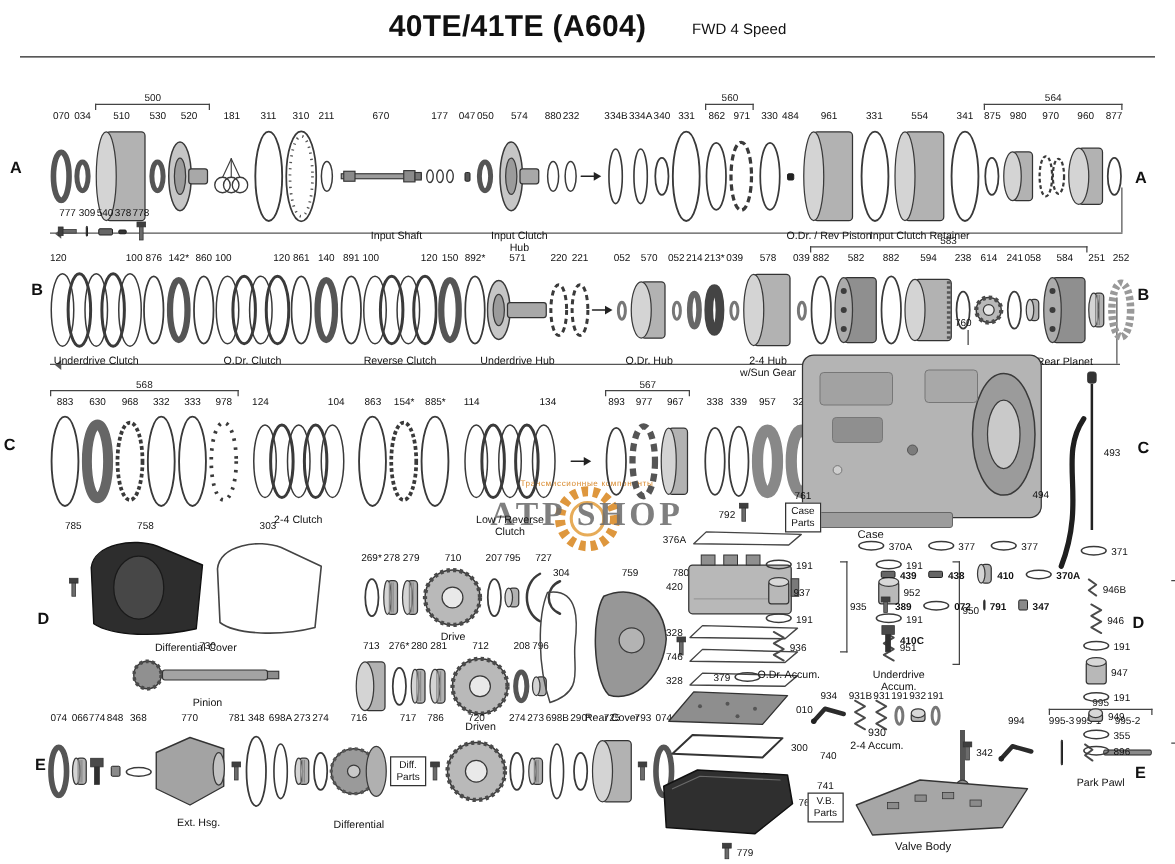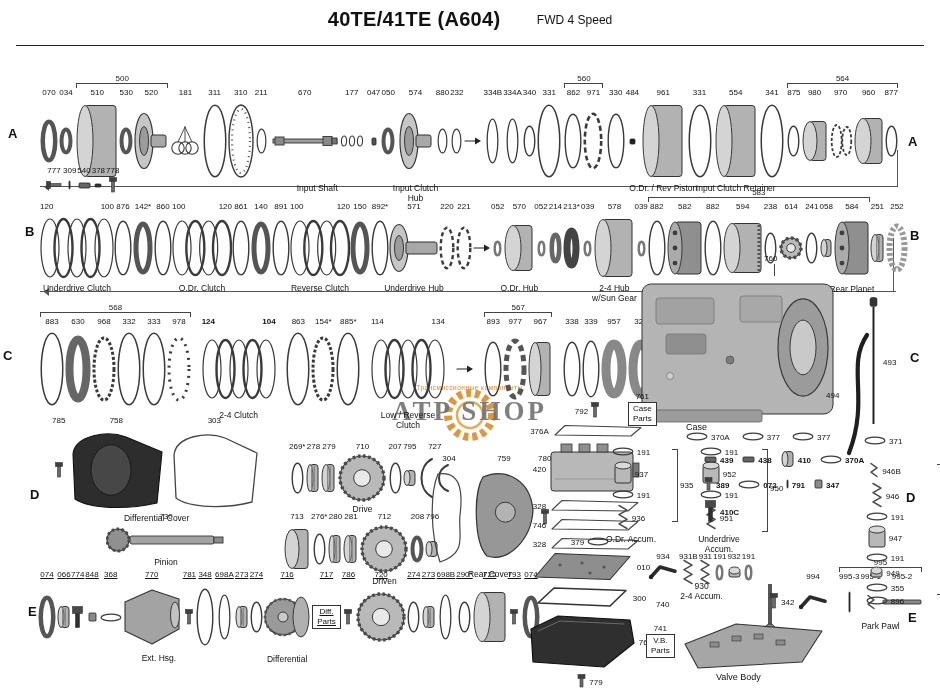--- a/index.html
+++ b/index.html
@@ -1,19 +1,19 @@
 <!DOCTYPE html>
 <html><head>
 <meta charset="utf-8">
 <style>
   html,body{margin:0;padding:0;background:#fff}
   .page{position:relative;width:940px;height:691px;background:#fff;overflow:hidden;
         font-family:"Liberation Sans",sans-serif;color:#111}
   .hdr{position:absolute;top:8px;left:0;right:0;text-align:center;white-space:nowrap}
-  .title{font-size:20px;font-weight:bold;letter-spacing:.3px;display:inline-block}
+  .title{font-size:24px;font-weight:bold;letter-spacing:.3px;display:inline-block}
   .subtitle{font-size:12px;margin-left:32px;display:inline-block;vertical-align:2px}
   .rule{position:absolute;top:45px;left:16px;right:16px;border-top:1.6px solid #222}
   .diagram{position:absolute;inset:0}
   .zone{position:absolute;display:flex;justify-content:space-between;align-items:flex-start;z-index:4}
   .zone .pshape{height:var(--sh,70px);display:flex;align-items:center;justify-content:center}
   .cluster{display:flex;flex-direction:column;align-items:center;position:relative}
   .cbr{height:14px;align-self:stretch;text-align:center;font-size:8px;line-height:9px;color:#222}
   .brline{height:4px;border:1px solid #444;border-bottom:none}
   .crow{display:flex;align-items:flex-start;gap:1px}
   .part{display:flex;flex-direction:column;align-items:center;position:relative}
@@ -949,21 +949,21 @@
                   <ellipse cx="12" cy="33" rx="10" ry="31" fill="none" stroke="#3a3a3a" stroke-width="3" stroke-dasharray="2 5"></ellipse>
                 </svg>
               </div>
             </div>
           </div>
         </div>
         <div class="cluster">
           <div class="cbr"></div>
           <div class="crow">
             <div class="part">
-              <div class="pnum dual" style="width: 74px; font-weight: bold;">
+              <div class="pnum dual" style="width: 74px;">
                 <span>124</span>
                 <span>104</span>
               </div>
               <div class="pshape">
                 <svg xmlns="http://www.w3.org/2000/svg" width="74" height="62" viewBox="0 0 74 62">
                   <ellipse cx="10" cy="31" rx="9" ry="29" fill="none" stroke="#3a3a3a" stroke-width="1.2"></ellipse>
                   <ellipse cx="23.5" cy="31" rx="9" ry="29" fill="none" stroke="#3a3a3a" stroke-width="2.4"></ellipse>
                   <ellipse cx="37" cy="31" rx="9" ry="29" fill="none" stroke="#3a3a3a" stroke-width="1.2"></ellipse>
                   <ellipse cx="50.5" cy="31" rx="9" ry="29" fill="none" stroke="#3a3a3a" stroke-width="2.4"></ellipse>
                   <ellipse cx="64" cy="31" rx="9" ry="29" fill="none" stroke="#3a3a3a" stroke-width="1.2"></ellipse>
@@ -1443,21 +1443,21 @@
               <div class="pshape">
                 <svg xmlns="http://www.w3.org/2000/svg" width="40" height="6" viewBox="0 0 40 6">
                   <rect x="1" y="1" width="38" height="4" rx="1" fill="#8a8a8a" stroke="#222" stroke-width="0.8"></rect>
                 </svg>
               </div>
             </div>
           </div>
           <div class="ccap">Park Pawl</div>
         </div>
       </div>
-      <div class="zone" style="left: 38px; top: 556px; width: 482px; text-decoration: underline; --sh: 74px;">
+      <div class="zone" style="left: 38px; top: 556px; width: 482px; --sh: 74px;">
         <div class="cluster">
           <div class="cbr"></div>
           <div class="crow">
             <div class="part">
               <div class="pnum">074</div>
               <div class="pshape">
                 <svg xmlns="http://www.w3.org/2000/svg" width="18" height="44" viewBox="0 0 18 44">
                   <ellipse cx="9" cy="22" rx="6.25" ry="19.25" fill="none" stroke="#555" stroke-width="4.5"></ellipse>
                 </svg>
               </div>

